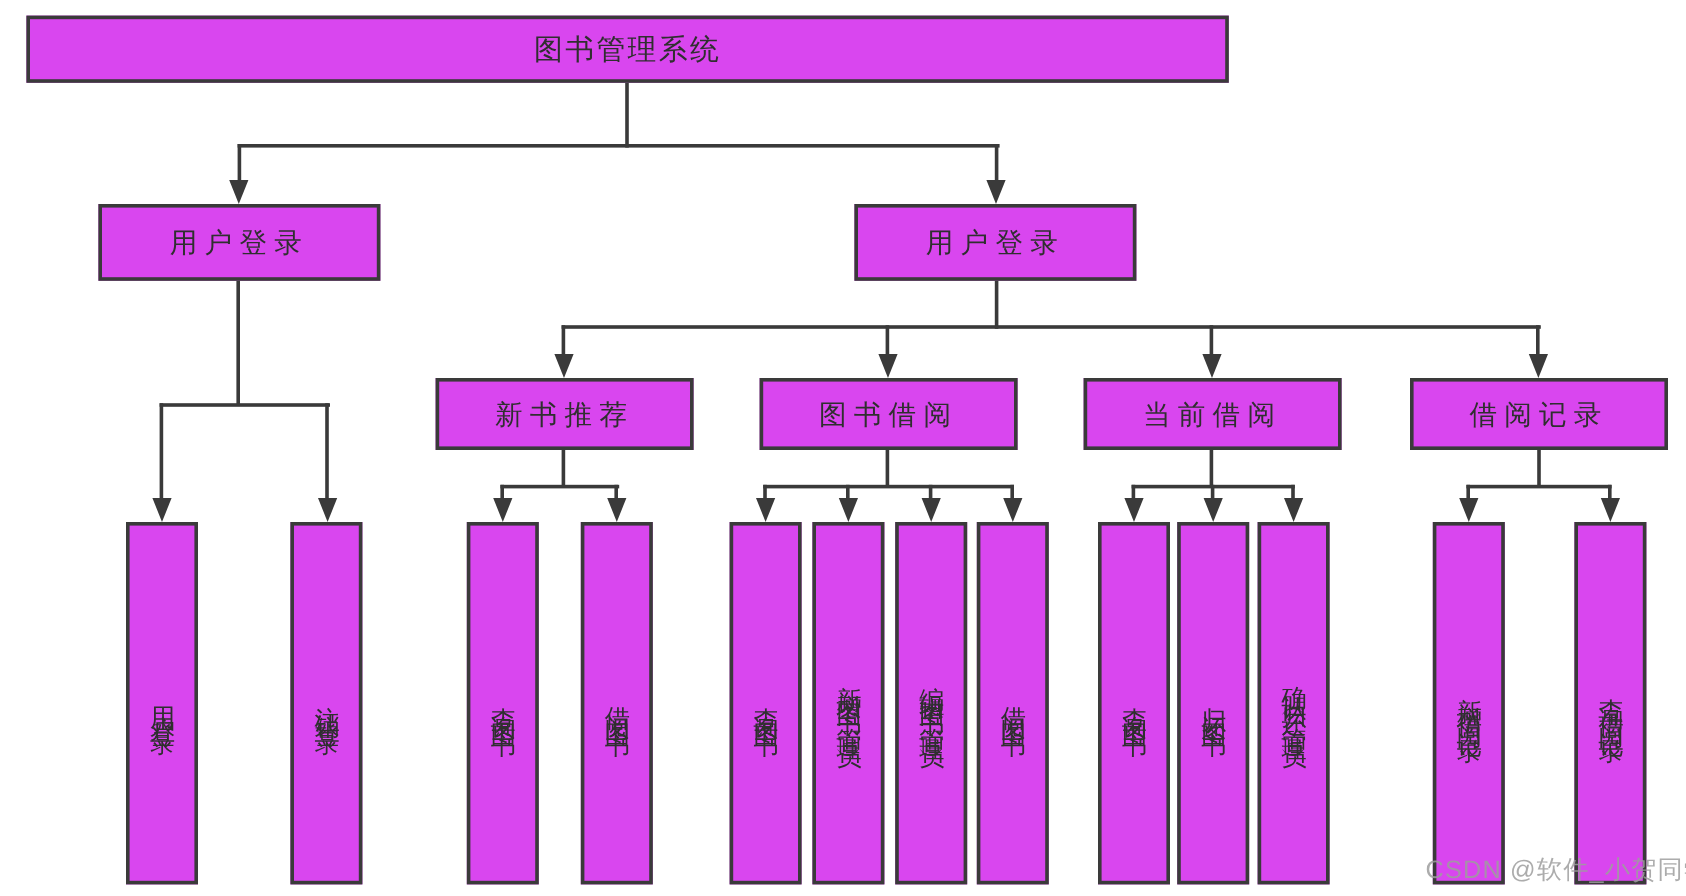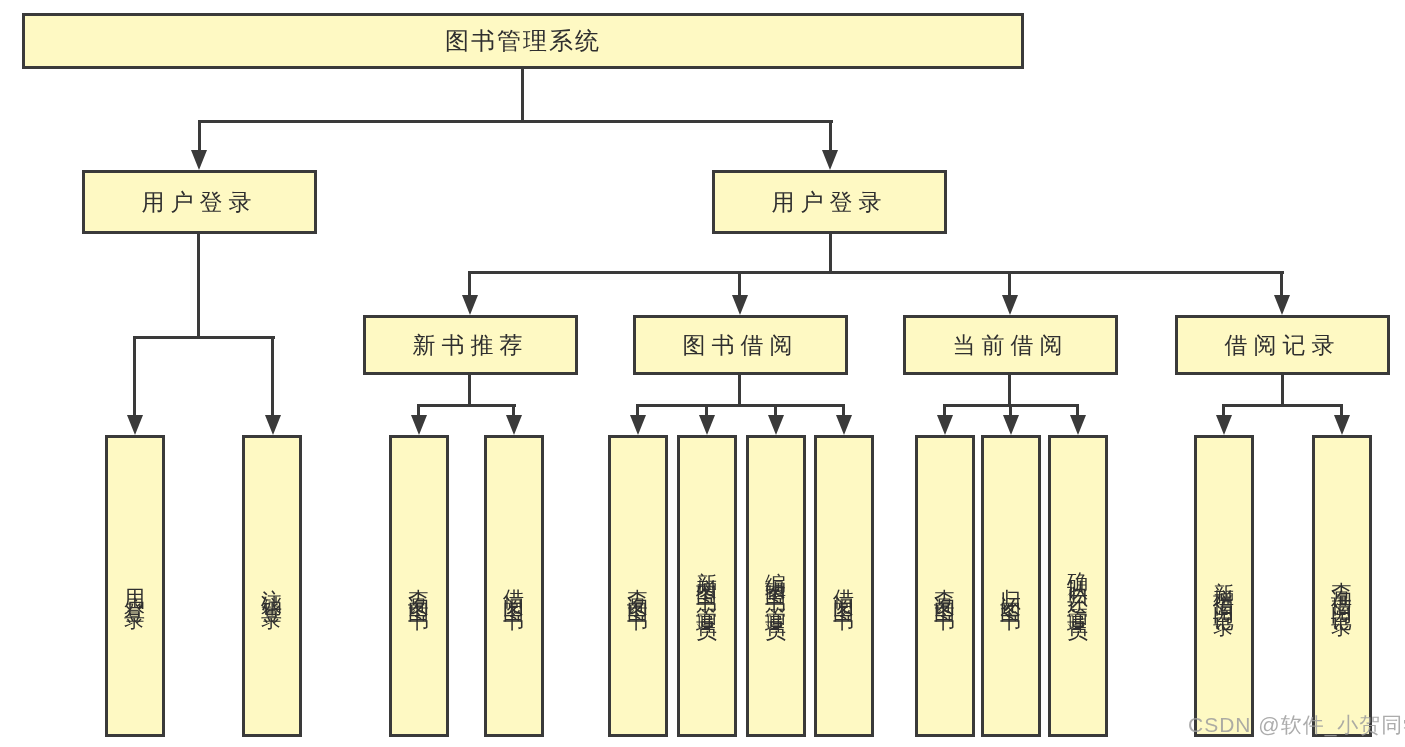--- a/index.html
+++ b/index.html
@@ -1,21 +1,21 @@
 <!DOCTYPE html>
 <html><head>
 <meta charset="utf-8">
 <style>
   html,body{margin:0;padding:0;background:#ffffff;}
   #canvas{
     position:relative;width:1405px;height:747px;background:#ffffff;overflow:hidden;
     font-family:"Liberation Sans", sans-serif;
   }
   .box{
-    position:absolute;box-sizing:border-box;background:#fef9c3;
+    position:absolute;box-sizing:border-box;background:#d946ef;
     border:3px solid #3a3a3a;display:flex;align-items:center;justify-content:center;
     color:#2f2f2f;
   }
   .root-box{font-size:24px;letter-spacing:2px;}
   .hbox{font-size:23px;letter-spacing:6px;}
   .hbox span,.root-box span{white-space:nowrap;}
   .leaf{width:60px;height:302px;top:435px;}
   .leaf span{
     writing-mode:vertical-rl;text-orientation:mixed;
     font-size:21px;letter-spacing:7px;line-height:1;white-space:nowrap;

